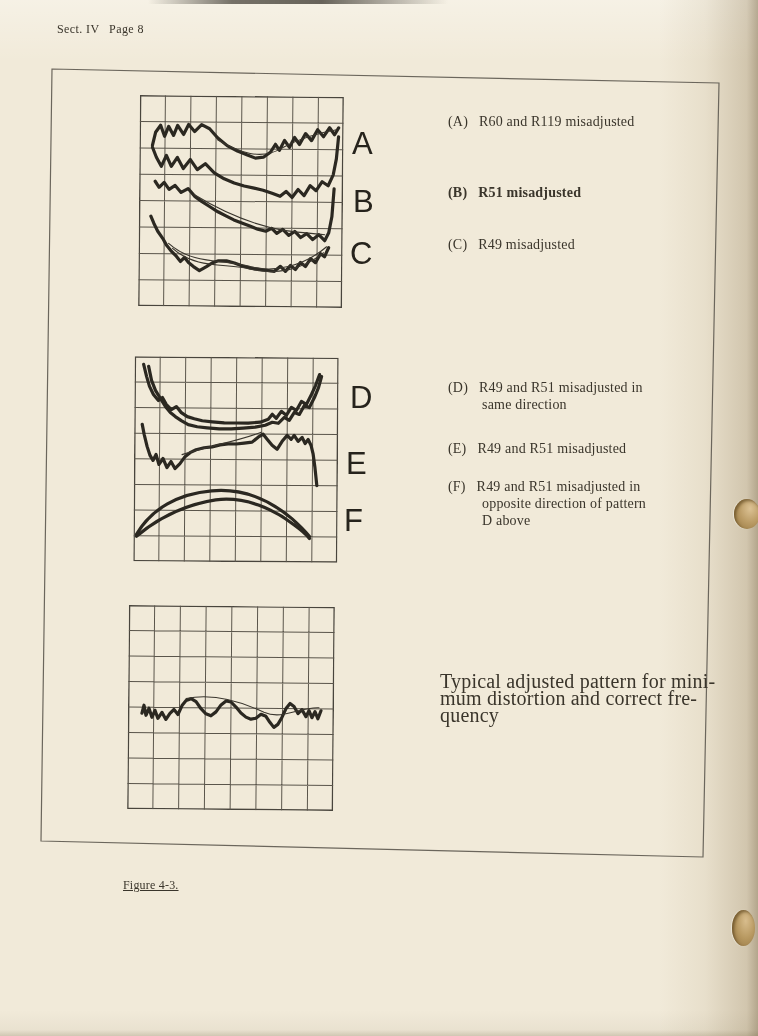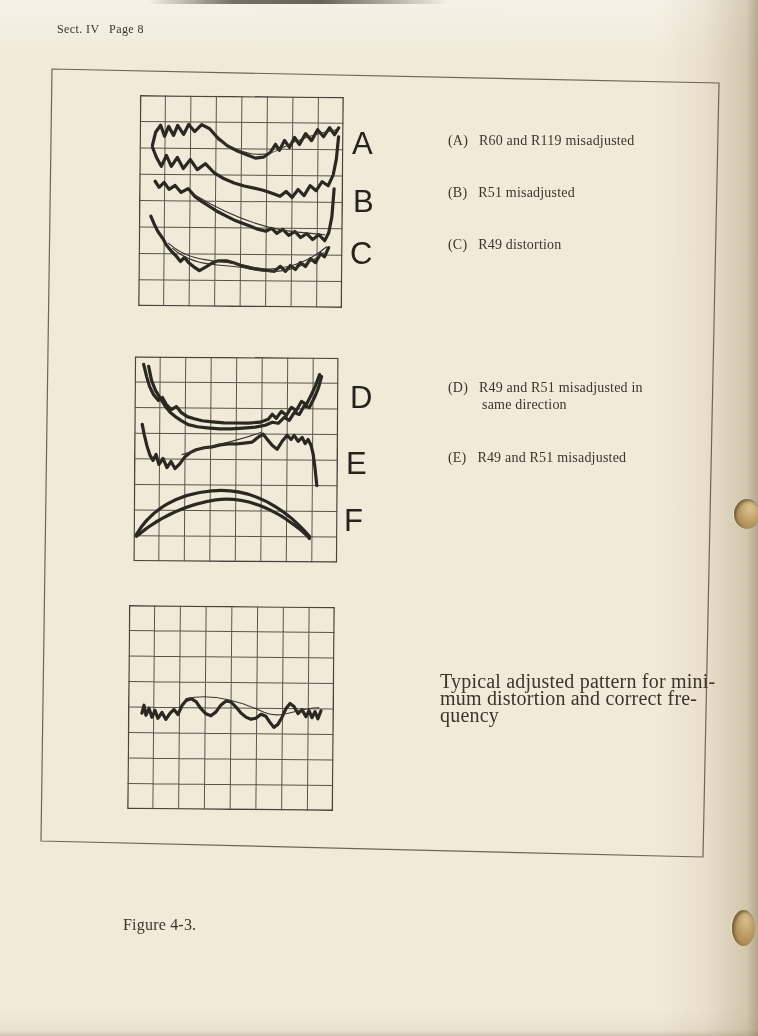--- a/index.html
+++ b/index.html
@@ -43,34 +43,34 @@
   #letter-c{left:350px;top:238px;}
   #letter-d{left:350px;top:382px;}
   #letter-e{left:346px;top:448px;}
   #letter-f{left:344px;top:505px;}
   .legend-item{
     position:absolute;left:448px;width:262px;
     font-size:14px;color:#3a352b;line-height:17px;letter-spacing:0.2px;
     white-space:pre-line;
     padding-left:34px;text-indent:-34px;
   }
-  #leg-a{top:132px;}
-  #leg-b{top:184px;}
+  #leg-a{top:113px;}
+  #leg-b{top:184px;font-weight:bold;}
   #leg-c{top:236px;}
   #leg-d{top:379px;}
-  #leg-e{top:449px;}
+  #leg-e{top:440px;}
   #leg-f{top:478px;}
   .note{
     position:absolute;left:440px;top:673px;width:276px;
     font-size:20px;color:#3a352b;line-height:17px;letter-spacing:0.2px;
     white-space:pre-line;
   }
   .caption{
-    position:absolute;left:123px;top:916px;display:flex;
-    font-size:16px;color:#3a352b;letter-spacing:0.2px;line-height:17px;
+    position:absolute;left:123px;top:877px;display:flex;
+    font-size:12px;color:#3a352b;letter-spacing:0.2px;line-height:17px;text-decoration:underline;
   }
   .caption-label{width:85px;flex:0 0 auto;}
   .caption-text{white-space:pre-line;width:440px;}
   .hole{position:absolute;border-radius:50%;}
   #hole-top{
     left:734px;top:499px;width:26px;height:30px;
     background:radial-gradient(ellipse at 62% 32%, #dcc294 0%, #bb9c66 48%, #94753e 100%);
     box-shadow:inset 2px 2px 3px rgba(74,52,16,0.55), -1px 0 1px rgba(255,255,250,0.5);
   }
   #hole-bottom{
@@ -104,40 +104,43 @@
     <path class="trace-thin" d="M30 148 C55 170 85 163 110 170 C135 177 165 170 188 150"></path>
     <path class="trace-thin" d="M34 153 C58 174 88 167 112 173 C136 179 163 174 185 156"></path>
   </svg>
 
   <div class="pattern-letter" id="letter-a">A</div>
   <div class="pattern-letter" id="letter-b">B</div>
   <div class="pattern-letter" id="letter-c">C</div>
 
   <div class="legend-item" id="leg-a">(A)  R60 and R119 misadjusted</div>
   <div class="legend-item" id="leg-b">(B)  R51 misadjusted</div>
-  <div class="legend-item" id="leg-c">(C)  R49 distortion</div>
+  <div class="legend-item" id="leg-c">(C)  R49 misadjusted</div>
 
   <svg id="grid2" class="grid" width="204" height="205" viewBox="0 0 204 205">
     <rect class="graticule-frame" x="0.7" y="0.7" width="202.6" height="203.6"></rect>
     <path class="graticule" d="M25.5 0V205M51 0V205M76.5 0V205M102 0V205M127.5 0V205M153 0V205M178.5 0V205M0 25.6H204M0 51.3H204M0 76.9H204M0 102.5H204M0 128.1H204M0 153.8H204M0 179.4H204"></path>
     <path class="trace" d="M9 8 L12 20 L15 30 L19 38 L24 44 L28 41 L32 48 L37 53 L42 50 L47 56 L53 60 L60 62 L68 64 L78 65 L90 66 L102 66 L114 66 L126 65 L134 62 L138 57 L142 61 L147 54 L152 58 L157 50 L162 53 L167 44 L172 47 L177 37 L181 28 L185 17"></path>
     <path class="trace" d="M14 10 L17 24 L21 34 L26 42 L31 50 L36 56 L41 60 L47 64 L54 68 L63 70 L73 71 L85 72 L97 72 L109 71 L121 70 L131 68 L138 65 L144 66 L150 60 L155 63 L160 55 L165 57 L170 48 L175 50 L180 40 L184 30 L187 19"></path>
     <path class="trace" d="M8 68 L10 78 L13 90 L16 99 L19 104 L22 98 L25 108 L29 102 L33 111 L37 105 L41 112 L46 107 L51 100 L56 96 L62 93 L70 91 L78 90 L86 88 L94 87 L102 87 L110 86 L118 85 L124 80 L129 77 L133 82 L138 88 L143 92 L148 84 L153 78 L157 82 L160 78 L164 84 L168 80 L171 86 L174 82 L177 88 L179 96 L181 110 L183 128"></path>
     <path class="trace-thin" d="M48 98 C75 89 105 84 127 75"></path>
     <path class="trace" d="M3 178 C18 152 45 137 78 134 C108 131 135 142 158 161 C166 168 172 174 176 179"></path>
     <path class="trace" d="M3 180 C25 161 52 148 82 143 C112 139 140 152 160 167 C167 172 173 177 176 181"></path>
   </svg>
 
   <div class="pattern-letter" id="letter-d">D</div>
   <div class="pattern-letter" id="letter-e">E</div>
   <div class="pattern-letter" id="letter-f">F</div>
 
   <div class="legend-item" id="leg-d">(D)  R49 and R51 misadjusted in
 same direction</div>
   <div class="legend-item" id="leg-e">(E)  R49 and R51 misadjusted</div>
+  <div class="legend-item" id="leg-f">(F)  R49 and R51 misadjusted in
+opposite direction of pattern
+D above</div>
 
   <svg id="grid3" class="grid" width="206" height="204" viewBox="0 0 206 204">
     <rect class="graticule-frame" x="0.7" y="0.7" width="204.6" height="202.6"></rect>
     <path class="graticule" d="M25.75 0V204M51.5 0V204M77.25 0V204M103 0V204M128.75 0V204M154.5 0V204M180.25 0V204M0 25.5H206M0 51H206M0 76.5H206M0 102H206M0 127.5H206M0 153H206M0 178.5H206"></path>
     <path class="trace" d="M14 108 L16 100 L18 110 L21 103 L24 112 L27 105 L30 113 L34 107 L38 114 L42 108 L46 104 L50 109 L54 100 L58 95 L63 93 L68 96 L73 103 L78 108 L83 110 L88 106 L93 99 L98 95 L103 96 L108 101 L113 107 L118 111 L123 113 L128 112 L133 108 L138 110 L142 116 L146 121 L150 118 L154 111 L158 102 L162 97 L166 100 L170 107 L174 103 L178 110 L181 104 L184 111 L187 105 L190 112 L193 104"></path>
     <path class="trace-thin" d="M58 93 C85 87 112 95 136 106 C155 114 172 100 191 101"></path>
   </svg>
 
   <div class="note">Typical adjusted pattern for mini-
 mum distortion and correct fre-

